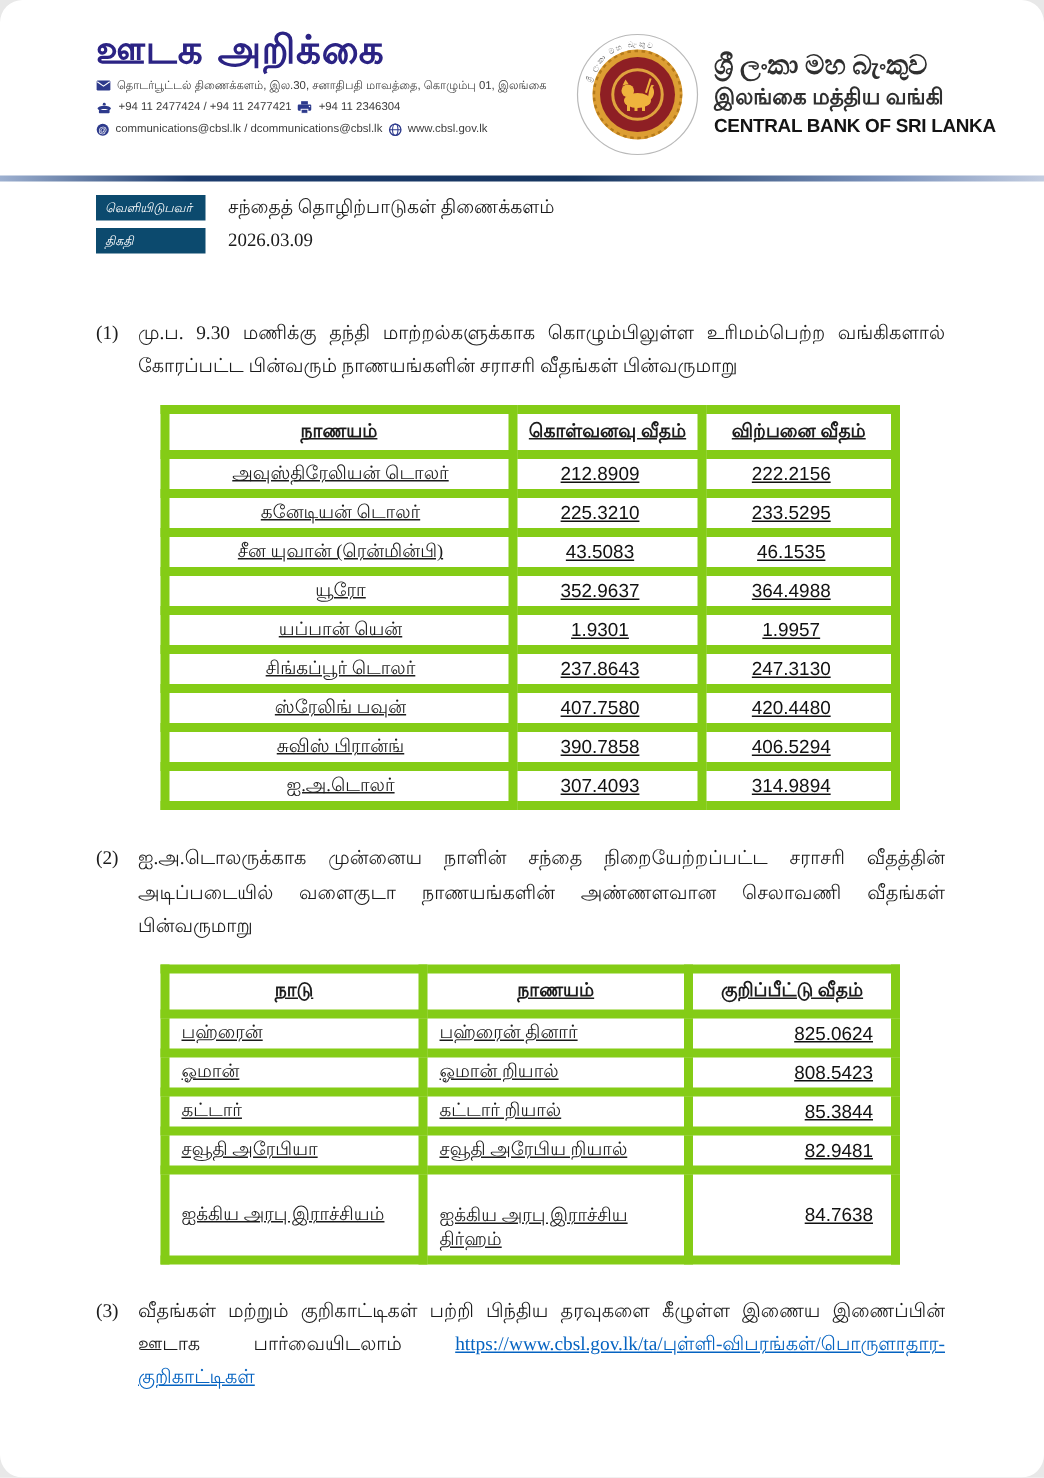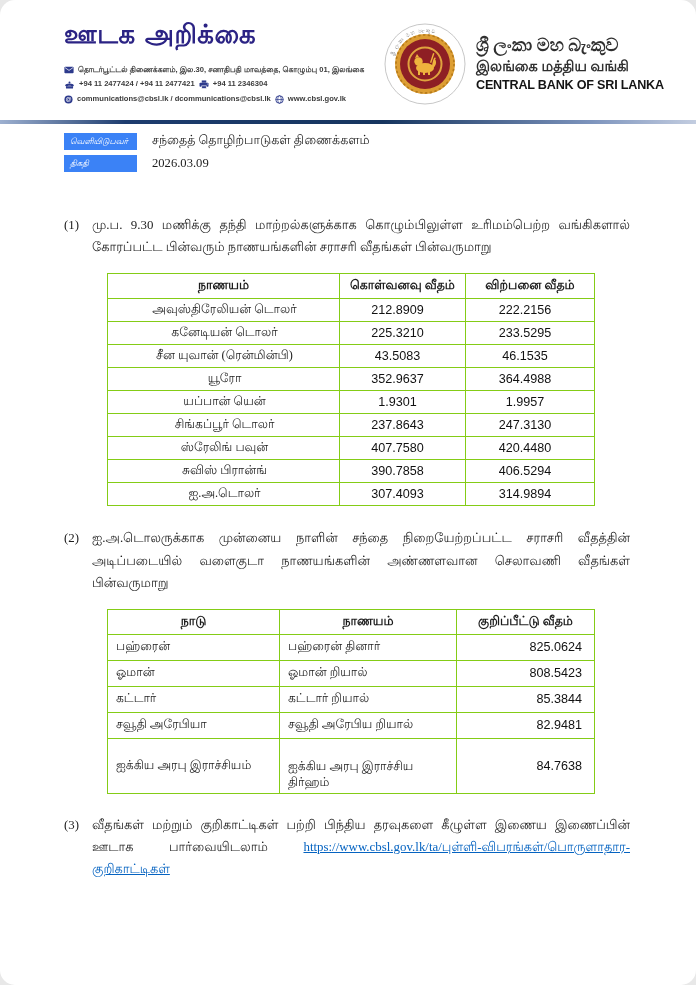--- a/index.html
+++ b/index.html
@@ -10,57 +10,57 @@
     overflow:hidden;
     border-radius:15px;
   }
   
   .header { display:flex; justify-content:space-between; padding:20px 24px 0 64px; }
   .header-left { width:330px; }
   .page-title {
     font-family:"DejaVu Sans", sans-serif; font-weight:800; font-size:26px;
     color:#2b2384; letter-spacing:0.5px; line-height:1.1;
   }
-  .contact { margin-top:14px; font-family:"Liberation Sans", sans-serif; font-size:7.6px; color:#3c3c3c;font-weight:bold; }
+  .contact { margin-top:1px; font-family:"Liberation Sans", sans-serif; font-size:7.6px; color:#3c3c3c; }
   .contact-line { display:flex; align-items:center; gap:4px; line-height:1.95; white-space:nowrap; }
   .cicon { flex:none; display:inline-block; }
   .cicon svg { display:block; }
   .header-right { display:flex; align-items:center; gap:10px; padding-top:2px; }
   .logo { width:82px; height:82px; flex:none; }
   .bank-names { width:196px; }
   .bank-sinhala { font-size:18px; color:#303030; font-weight:600; line-height:1.25; }
   .bank-tamil  { font-size:14.5px; color:#303030; font-weight:600; line-height:1.4; }
   .bank-english{ font-family:"Liberation Sans", sans-serif; font-size:12.6px; font-weight:bold;
                  color:#141414; letter-spacing:-0.2px; line-height:1.5; }
   
   .divider {
     margin-top:13px; height:4px;
     background:linear-gradient(to right,#9db0d0 0%, #1d3c6e 18%, #16355f 55%, #7d94bd 85%, #c3cde0 100%);
   }
   
   .meta { padding-left:64px; margin-top:9px; }
   .meta-row { display:flex; align-items:center; margin-bottom:5px; }
   .meta-label {
-    width:73px; background:#3b82f6; color:#ffffff; font-style:italic;
+    width:73px; background:#0c4a6e; color:#ffffff; font-style:italic;
     font-family:"Liberation Sans", sans-serif; font-size:8.3px;
     padding:3px 4px 3px 6px; flex:none;
   }
   .meta-value { margin-left:15px; font-size:12.6px; color:#1c1c1c; }
   
   .content { padding:0 66px 0 64px; }
   .para { display:flex; font-size:12.9px; line-height:1.72; color:#1c1c1c; }
   .para-num { width:28px; flex:none; }
   .para-body { flex:1; text-align:justify; }
   .p1 { margin-top:42px; }
   .p2 { margin-top:21px; }
   .p3 { margin-top:20px; }
   .link { color:#0563c1; text-decoration:underline; cursor:pointer; }
   
   table { border-collapse:collapse; margin-left:43px; margin-top:15px; font-size:12.3px; }
-  th, td { border:1px solid #84cc16; }
+  th, td { border:6px solid #84cc16;text-decoration:underline; }
   th { font-weight:bold; text-align:center; padding:4px 3px; font-size:12.5px; }
   .cell-text { text-align:left; padding:2px 6px 2px 8px; }
   .cell-num  { text-align:right; padding:2px 12px 2px 2px;
                font-family:"Liberation Sans", sans-serif; font-size:12.6px; color:#111; }
   .t1 td { height:23px;text-align:center; }
   .t2 td { height:26px; }
 </style>
 </head>
 <body>
 

